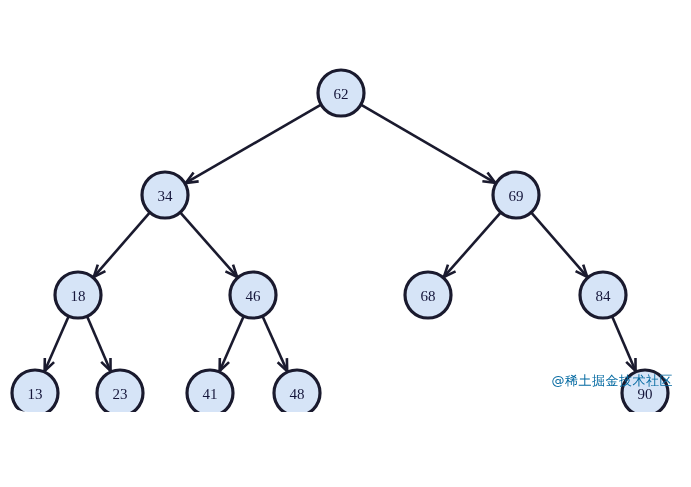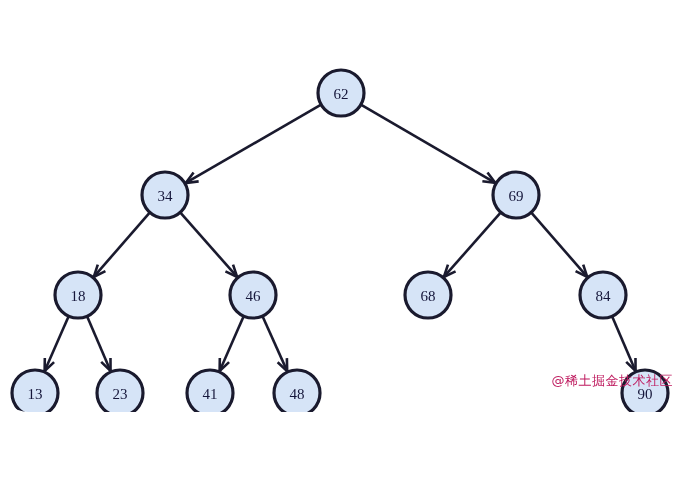--- a/index.html
+++ b/index.html
@@ -51,21 +51,21 @@
     stroke-width: 2.6;
     stroke-linecap: butt;
     stroke-linejoin: miter;
   }
   #watermark {
     position: absolute;
     right: 18px;
     bottom: 22px;
     font-family: "DejaVu Sans", "Liberation Sans", sans-serif;
     font-size: 13px;
-    color: #be185d;
+    color: #0369a1;
     letter-spacing: 0.5px;
     white-space: nowrap;
     user-select: none;
   }
 </style>
 </head>
 <body>
 
 <div id="canvas-wrap">
   <svg id="tree-svg" viewBox="0 0 691 487" xmlns="http://www.w3.org/2000/svg">

